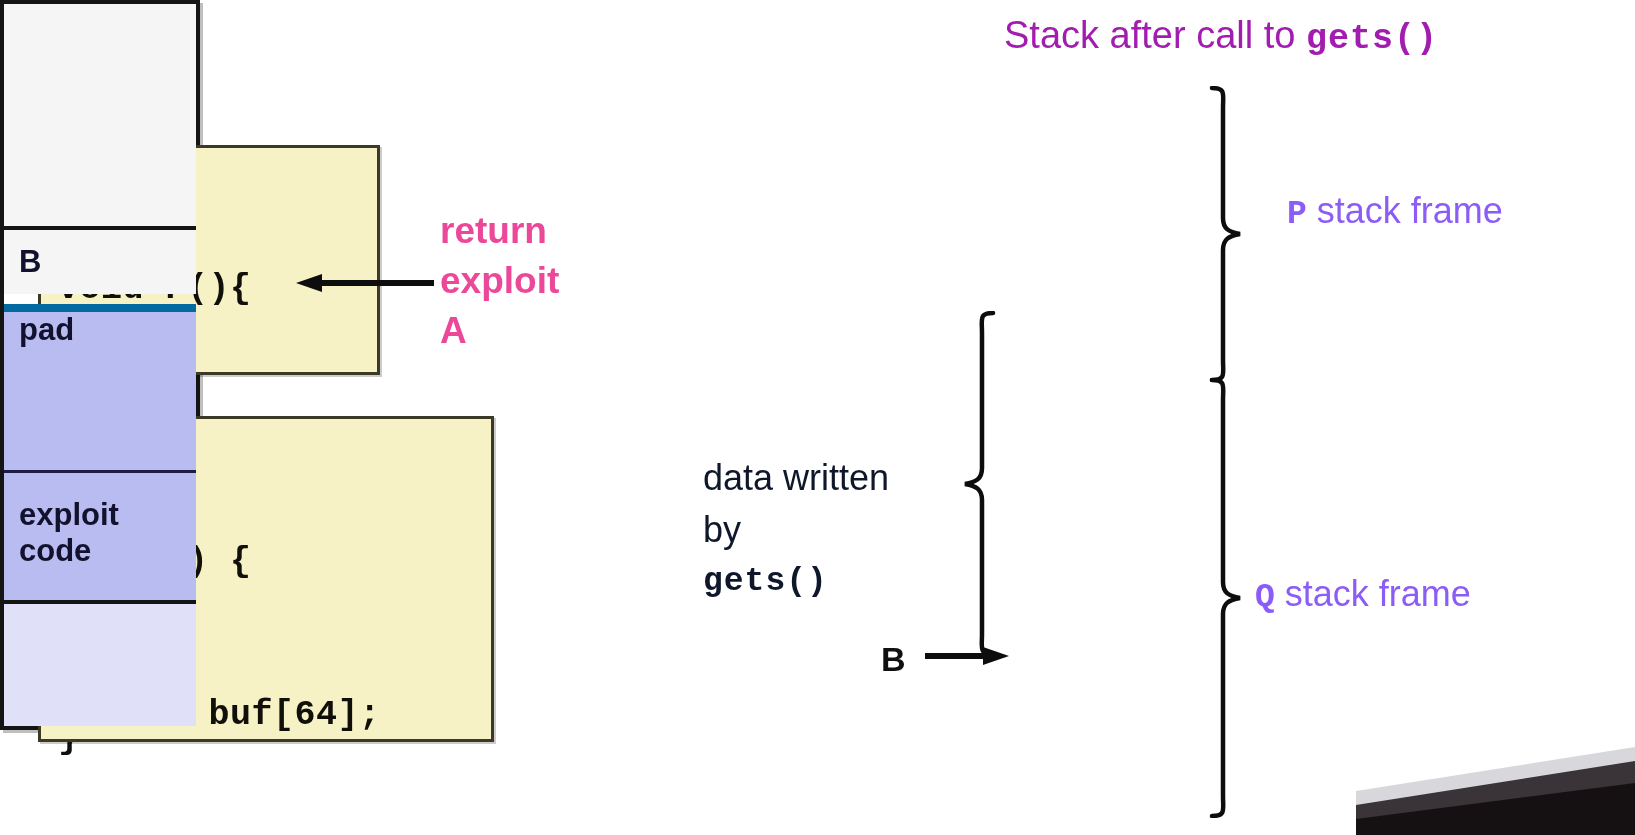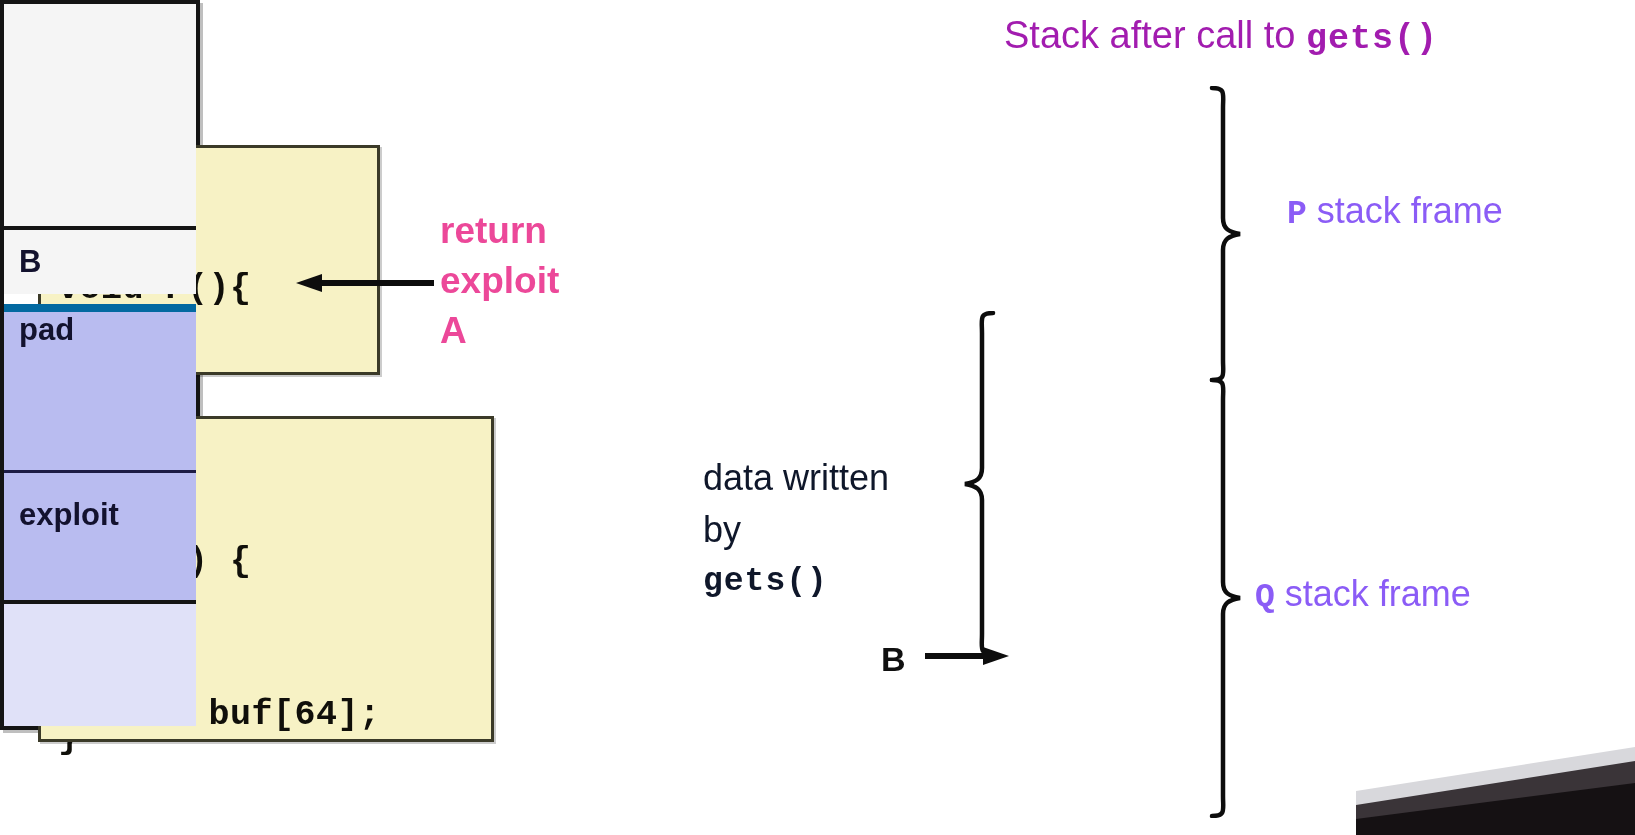--- a/index.html
+++ b/index.html
@@ -205,20 +205,21 @@
     <span></span>
   </div>
   <div class="stack-cell cell-plain" id="cell-b">
     <span>B</span>
   </div>
   <div class="stack-cell cell-purple" id="cell-pad">
     <span>pad</span>
   </div>
   <div class="stack-cell cell-purple" id="cell-exploit">
     <span style="display:block">exploit</span>
+    <span style="display:block">code</span>
   </div>
   <div class="stack-cell cell-lav" id="cell-bottom">
     <span></span>
   </div>
 </div>
 
 <svg class="brace-right" id="brace-p" viewBox="0 0 34 296" preserveAspectRatio="none">
   <path d="M3,2 C17,2 14,8 14,22 L14,132 C14,143 20,146 31,148 C20,150 14,153 14,164 L14,274 C14,288 17,294 3,294" fill="none" stroke="#0d0d0d" stroke-width="4.5" stroke-linecap="round"></path>
 </svg>
 

